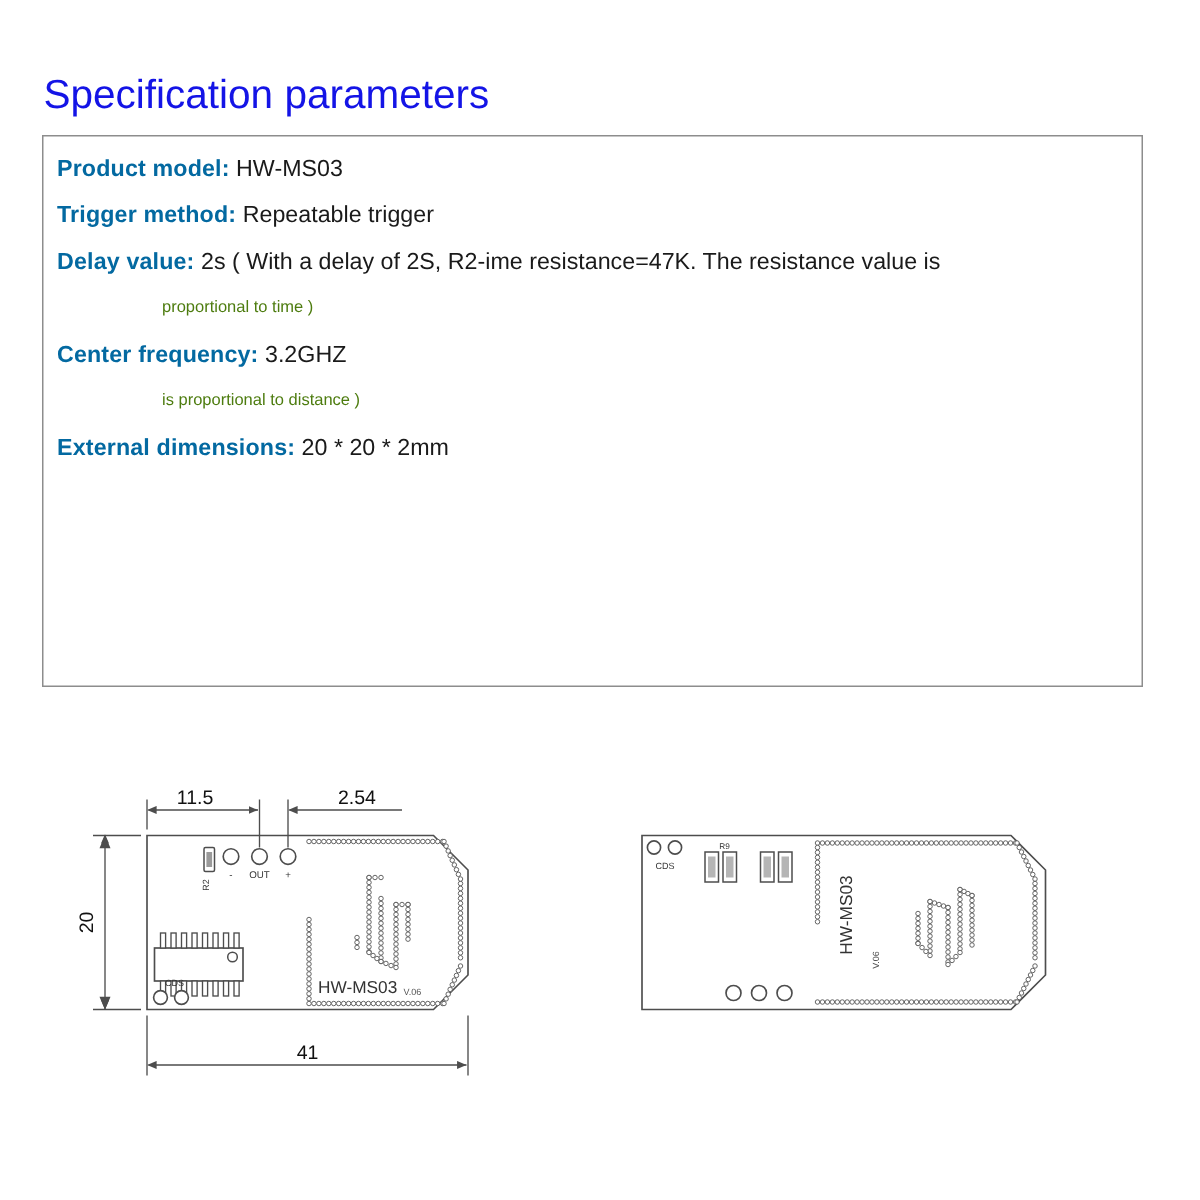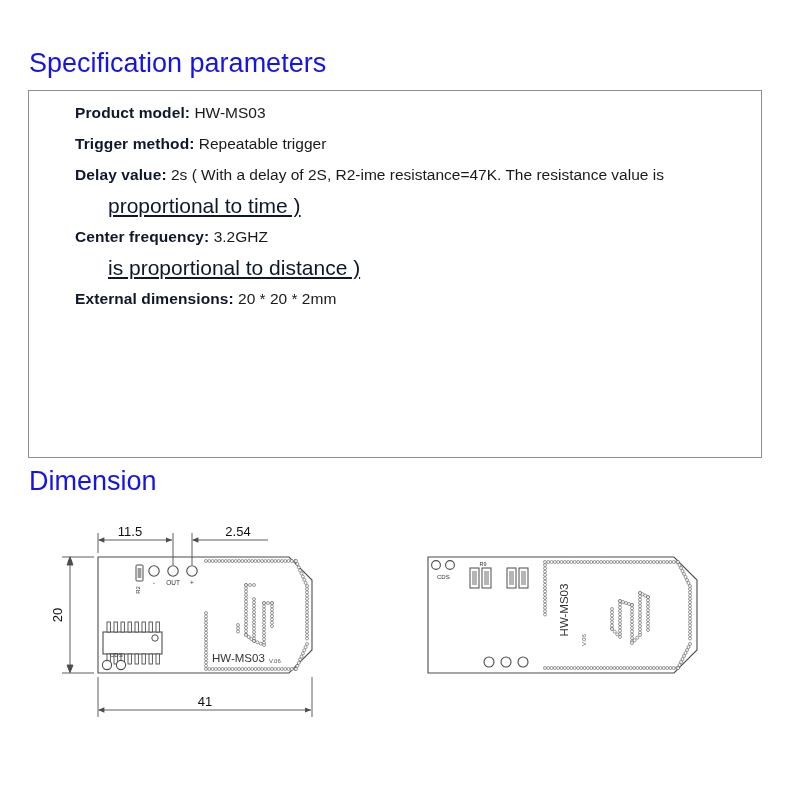--- a/index.html
+++ b/index.html
@@ -40,36 +40,34 @@
   }
   .spec-row{
     display:block;
     font-size:15.5px;
     line-height:31px;
     color:#111;
     white-space:nowrap;
   }
   .spec-label{
     font-weight:bold;
-    color:#0f172a;
+    color:#0369a1;
     letter-spacing:0.1px;
-    margin-left:37px;
   }
   .spec-value{
     font-weight:400;
     color:#1a1a1a;
   }
   .spec-cont{
     display:block;
-    font-size:21px;
+    font-size:11px;
     line-height:31px;
-    color:#0f172a;
+    color:#4d7c0f;
     padding-left:70px;
     white-space:nowrap;
-    text-decoration:underline;
   }
 
   
   .dim-area{
     position:absolute;
     left:0;top:505px;
     width:800px;height:260px;
   }
   .dim-svg{display:block;}
 </style>
@@ -85,21 +83,20 @@
         <div class="spec-row"><span class="spec-label">Product model:</span><span class="spec-value"> HW-MS03</span></div>
         <div class="spec-row"><span class="spec-label">Trigger method:</span><span class="spec-value"> Repeatable trigger</span></div>
         <div class="spec-row"><span class="spec-label">Delay value:</span><span class="spec-value"> 2s ( With a delay of 2S, R2-ime resistance=47K. The resistance value is</span></div>
         <div class="spec-cont">proportional to time )</div>
         <div class="spec-row"><span class="spec-label">Center frequency:</span><span class="spec-value"> 3.2GHZ</span></div>
         <div class="spec-cont">is proportional to distance )</div>
         <div class="spec-row"><span class="spec-label">External dimensions:</span><span class="spec-value"> 20 * 20 * 2mm</span></div>
       </div>
   </div>
 
-  <div class="section-heading" id="dim-heading">Dimension</div>
 
   <div class="dim-area">
     <svg class="dim-svg" width="800" height="260" viewBox="0 0 800 260">
 
       <defs>
         <marker id="arrR" markerWidth="8" markerHeight="8" refX="7" refY="3" orient="auto" markerUnits="strokeWidth">
           <path d="M0,0 L7,3 L0,6 z" fill="#4d4d4d"></path>
         </marker>
         <marker id="arrL" markerWidth="8" markerHeight="8" refX="1" refY="3" orient="auto" markerUnits="strokeWidth">
           <path d="M7,0 L0,3 L7,6 z" fill="#4d4d4d"></path>

